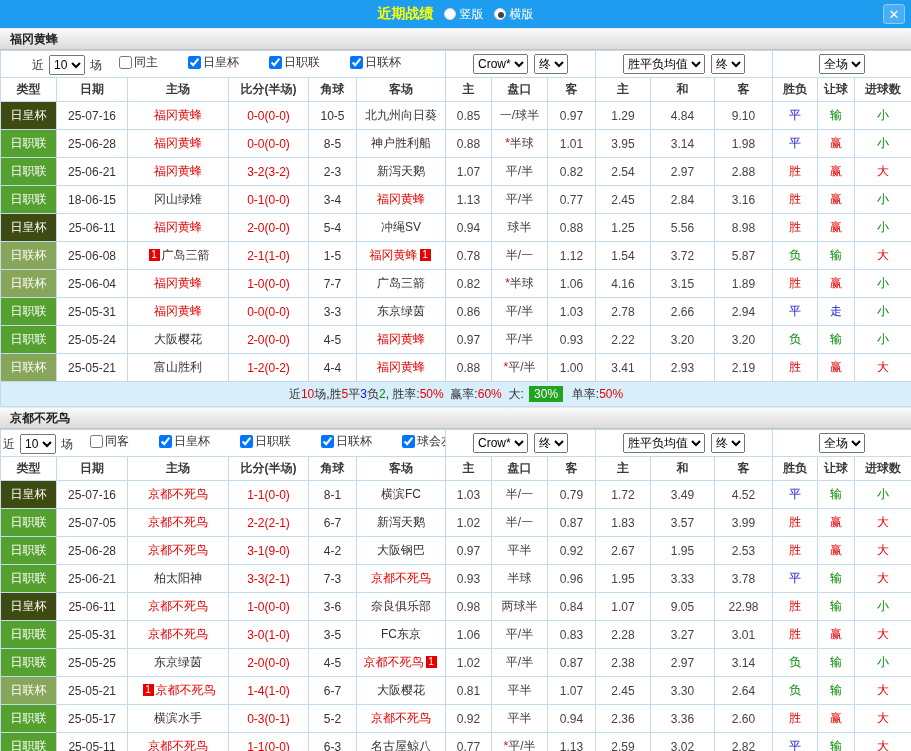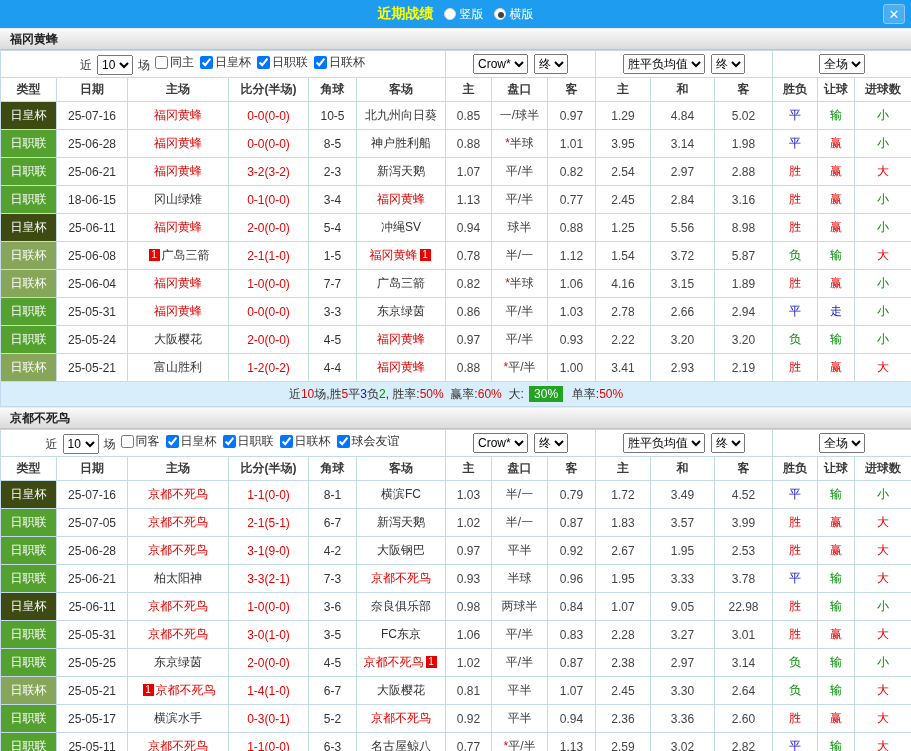--- a/index.html
+++ b/index.html
@@ -30,21 +30,21 @@
   .t-levin { background:var(--type_levin_bg); }
   .score { color:var(--red); }
   .self  { color:var(--red); }
   .odds  { color:#444; }
   .star  { color:var(--red); }
   .card-badge { display:inline-block; min-width:11px; height:12px; line-height:12px; background:var(--red); color:#fff; font-size:10px; padding:0 1px; margin:0 2px; vertical-align:1px; }
   tr.summary-row td { height:25px; background:var(--summary_bg); white-space:pre; font-size:12px; }
   .pct-badge { background:var(--over_badge_bg); color:#fff; padding:1px 5px; margin:0 2px; }
 
   
-  .cb { display:inline-flex; align-items:center; margin:0 3px; cursor:pointer; }
+  .cb { display:inline-flex; align-items:center; margin:0 15px; cursor:pointer; }
   .cb input { margin:0 2px 0 0; width:13px; height:13px; cursor:pointer; }
   select { font-size:12px; height:20px; margin:0 3px; font-family:inherit; cursor:pointer; }
   .flab { margin:0 2px; }
   .team-name { cursor:pointer; }
 </style>
 </head>
 <body>
 
 <div class="app">
   <div class="titlebar">
@@ -122,21 +122,21 @@
     <td>25-07-16</td>
     <td><span class="team-name self">福冈黄蜂</span></td>
     <td class="score">0-0(0-0)</td>
     <td>10-5</td>
     <td><span class="team-name">北九州向日葵</span></td>
     <td class="odds">0.85</td>
     <td class="odds">一/球半</td>
     <td class="odds">0.97</td>
     <td class="odds">1.29</td>
     <td class="odds">4.84</td>
-    <td class="odds">5.02</td>
+    <td class="odds">9.10</td>
     <td style="color:#1515CC">平</td>
     <td style="color:#008A00">输</td>
     <td style="color:#008A00">小</td>
   </tr>
           <tr class="match-row">
     <td class="type t-j1">日职联</td>
     <td>25-06-28</td>
     <td><span class="team-name self">福冈黄蜂</span></td>
     <td class="score">0-0(0-0)</td>
     <td>8-5</td>
@@ -366,21 +366,21 @@
     <td class="odds">3.49</td>
     <td class="odds">4.52</td>
     <td style="color:#1515CC">平</td>
     <td style="color:#008A00">输</td>
     <td style="color:#008A00">小</td>
   </tr>
           <tr class="match-row">
     <td class="type t-j1">日职联</td>
     <td>25-07-05</td>
     <td><span class="team-name self">京都不死鸟</span></td>
-    <td class="score">2-1(5-1)</td>
+    <td class="score">2-2(2-1)</td>
     <td>6-7</td>
     <td><span class="team-name">新泻天鹅</span></td>
     <td class="odds">1.02</td>
     <td class="odds">半/一</td>
     <td class="odds">0.87</td>
     <td class="odds">1.83</td>
     <td class="odds">3.57</td>
     <td class="odds">3.99</td>
     <td style="color:#E60000">胜</td>
     <td style="color:#E60000">赢</td>

